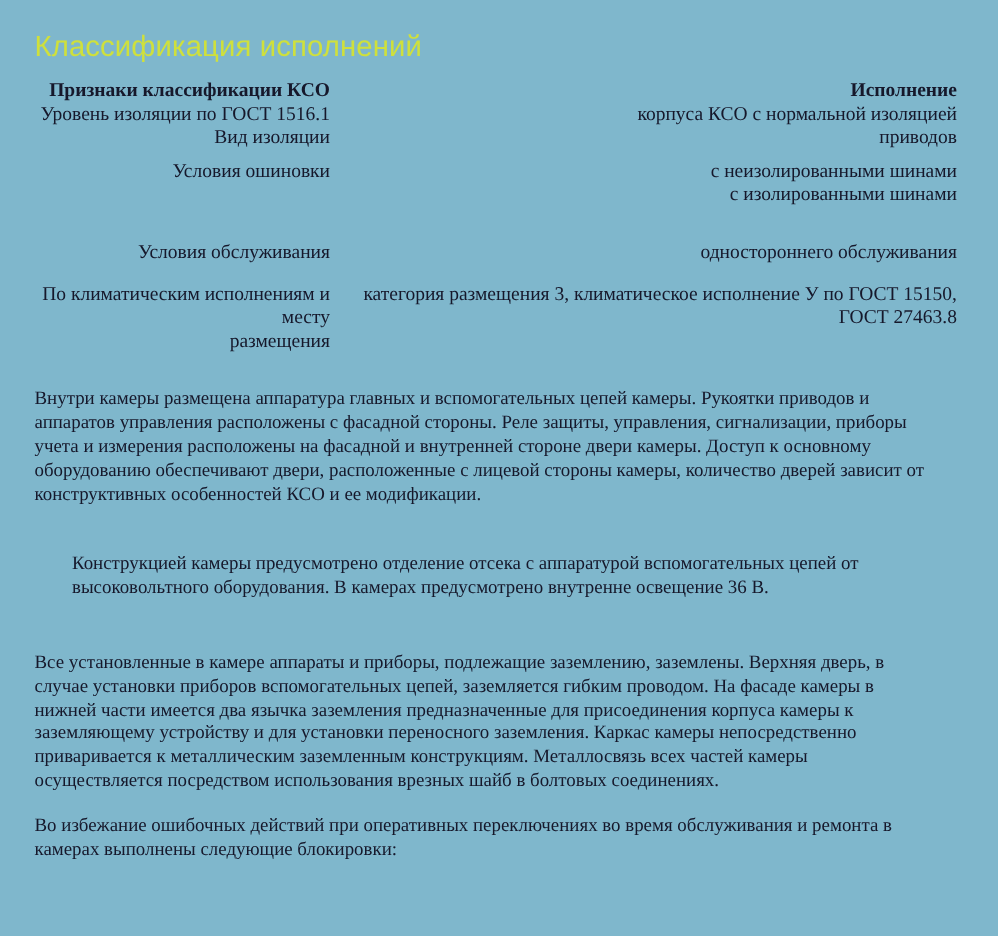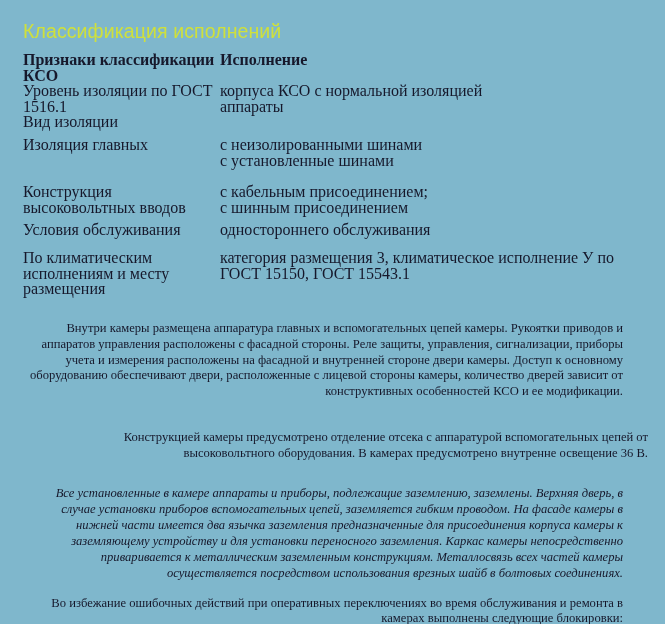--- a/index.html
+++ b/index.html
@@ -37,23 +37,24 @@
   .content {
     position: absolute;
     left: 23px;
     top: 52px;
     width: 615px;
   }
   
   .spec-table {
     width: 100%;
     border-collapse: collapse;
-    font-size: 16px;
+    font-size: 13px;
     line-height: 15.6px;
     table-layout: fixed;
+    text-align: right;
   }
   .spec-table td {
     vertical-align: top;
     padding: 0;
     border: 0;
   }
   .spec-table col.c-left { width: 197px; }
   .spec-table col.c-right { width: 418px; }
   .spec-row-head td {
     font-weight: bold;
@@ -68,26 +69,26 @@
   }
   .gap-s { height: 7px; }
   .gap-m { height: 12px; }
   .gap-l { height: 16px; }
 
   
   .para {
     font-size: 12.6px;
     line-height: 15.9px;
     margin: 0;
-    text-align: right;
+    text-align: left;
     width: 600px;
   }
   .para-block { margin-top: 24px; }
   .para-block-2 { margin-top: 30px; margin-left: 25px; }
-  .para-block-3 { margin-top: 24px; font-style: italic; }
+  .para-block-3 { margin-top: 34px; }
   .para-block-4 { margin-top: 14px; }
 </style>
 </head>
 <body style="background: rgb(127, 183, 204); color: rgb(22, 24, 43);">
 
 <div class="page">
 
   <h1 class="page-title" style="color: rgb(207, 224, 60);">Классификация исполнений</h1>
 
   <div class="content">
@@ -106,60 +107,47 @@
         <tr>
           <td>
             <span class="cell-lines">
               <span class="ln">Уровень изоляции по ГОСТ 1516.1</span>
               <span class="ln">Вид изоляции</span>
             </span>
           </td>
           <td>
             <span class="cell-lines">
               <span class="ln">корпуса КСО с нормальной изоляцией</span>
-              <span class="ln">аппараты</span>
+              <span class="ln">приводов</span>
             </span>
           </td>
         </tr>
         <tr>
           <td class="gap-s"></td>
           <td></td>
         </tr>
 
         <tr>
           <td>
             <span class="cell-lines">
-              <span class="ln">Изоляция главных</span>
+              <span class="ln">Условия ошиновки</span>
             </span>
           </td>
           <td>
             <span class="cell-lines">
               <span class="ln">с неизолированными шинами</span>
-              <span class="ln">с установленные шинами</span>
+              <span class="ln">с изолированными шинами</span>
             </span>
           </td>
         </tr>
         <tr>
           <td class="gap-l"></td>
           <td></td>
         </tr>
 
-        <tr>
-          <td>
-            <span class="cell-lines">
-              <span class="ln">Конструкция высоковольтных вводов</span>
-            </span>
-          </td>
-          <td>
-            <span class="cell-lines">
-              <span class="ln">с кабельным присоединением;</span>
-              <span class="ln">с шинным присоединением</span>
-            </span>
-          </td>
-        </tr>
         <tr>
           <td class="gap-s"></td>
           <td></td>
         </tr>
 
         <tr>
           <td>
             <span class="cell-lines">
               <span class="ln">Условия обслуживания</span>
             </span>
@@ -177,21 +165,21 @@
 
         <tr>
           <td>
             <span class="cell-lines">
               <span class="ln">По климатическим исполнениям и месту</span>
               <span class="ln">размещения</span>
             </span>
           </td>
           <td>
             <span class="cell-lines">
-              <span class="ln">категория размещения 3, климатическое исполнение У по ГОСТ 15150, ГОСТ 15543.1</span>
+              <span class="ln">категория размещения 3, климатическое исполнение У по ГОСТ 15150, ГОСТ 27463.8</span>
             </span>
           </td>
         </tr>
       </tbody>
     </table>
 
     <p class="para para-block">Внутри камеры размещена аппаратура главных и вспомогательных цепей камеры. Рукоятки приводов и аппаратов управления расположены с фасадной стороны. Реле защиты, управления, сигнализации, приборы учета и измерения расположены на фасадной и внутренней стороне двери камеры. Доступ к основному оборудованию обеспечивают двери, расположенные с лицевой стороны камеры, количество дверей зависит от конструктивных особенностей КСО и ее модификации.</p>
 
     <p class="para para-block-2">Конструкцией камеры предусмотрено отделение отсека с аппаратурой вспомогательных цепей от высоковольтного оборудования. В камерах предусмотрено внутренне освещение 36 В.</p>
 

